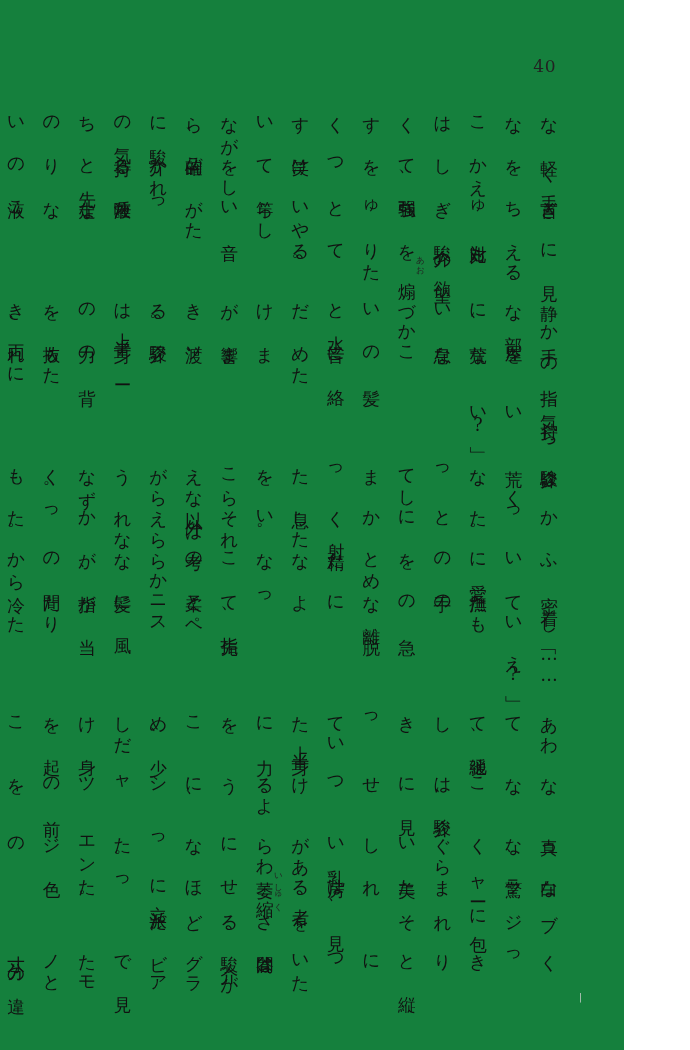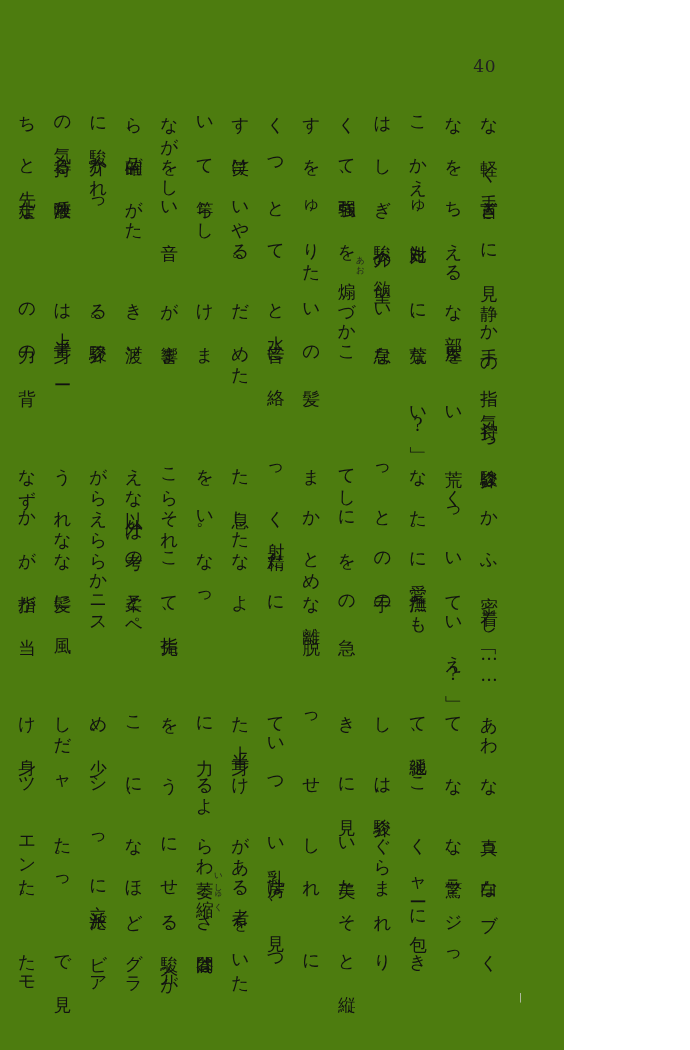--- a/index.html
+++ b/index.html
@@ -10,23 +10,23 @@
   body {
     width: 690px;
     height: 1050px;
     overflow: hidden;
     font-family: "DejaVu Serif", "Liberation Serif", serif;
     color: #1a1a1a;
   }
 
   #page {
     position: relative;
-    width: 564px;
+    width: 624px;
     height: 1050px;
-    background: #4d7c0f;
+    background: #15803d;
   }
 
   
   #page-number {
     position: absolute;
     top: 56px;
     right: 68px;
     font-size: 17px;
     font-family: "DejaVu Serif", "Liberation Serif", serif;
     color: #222;

